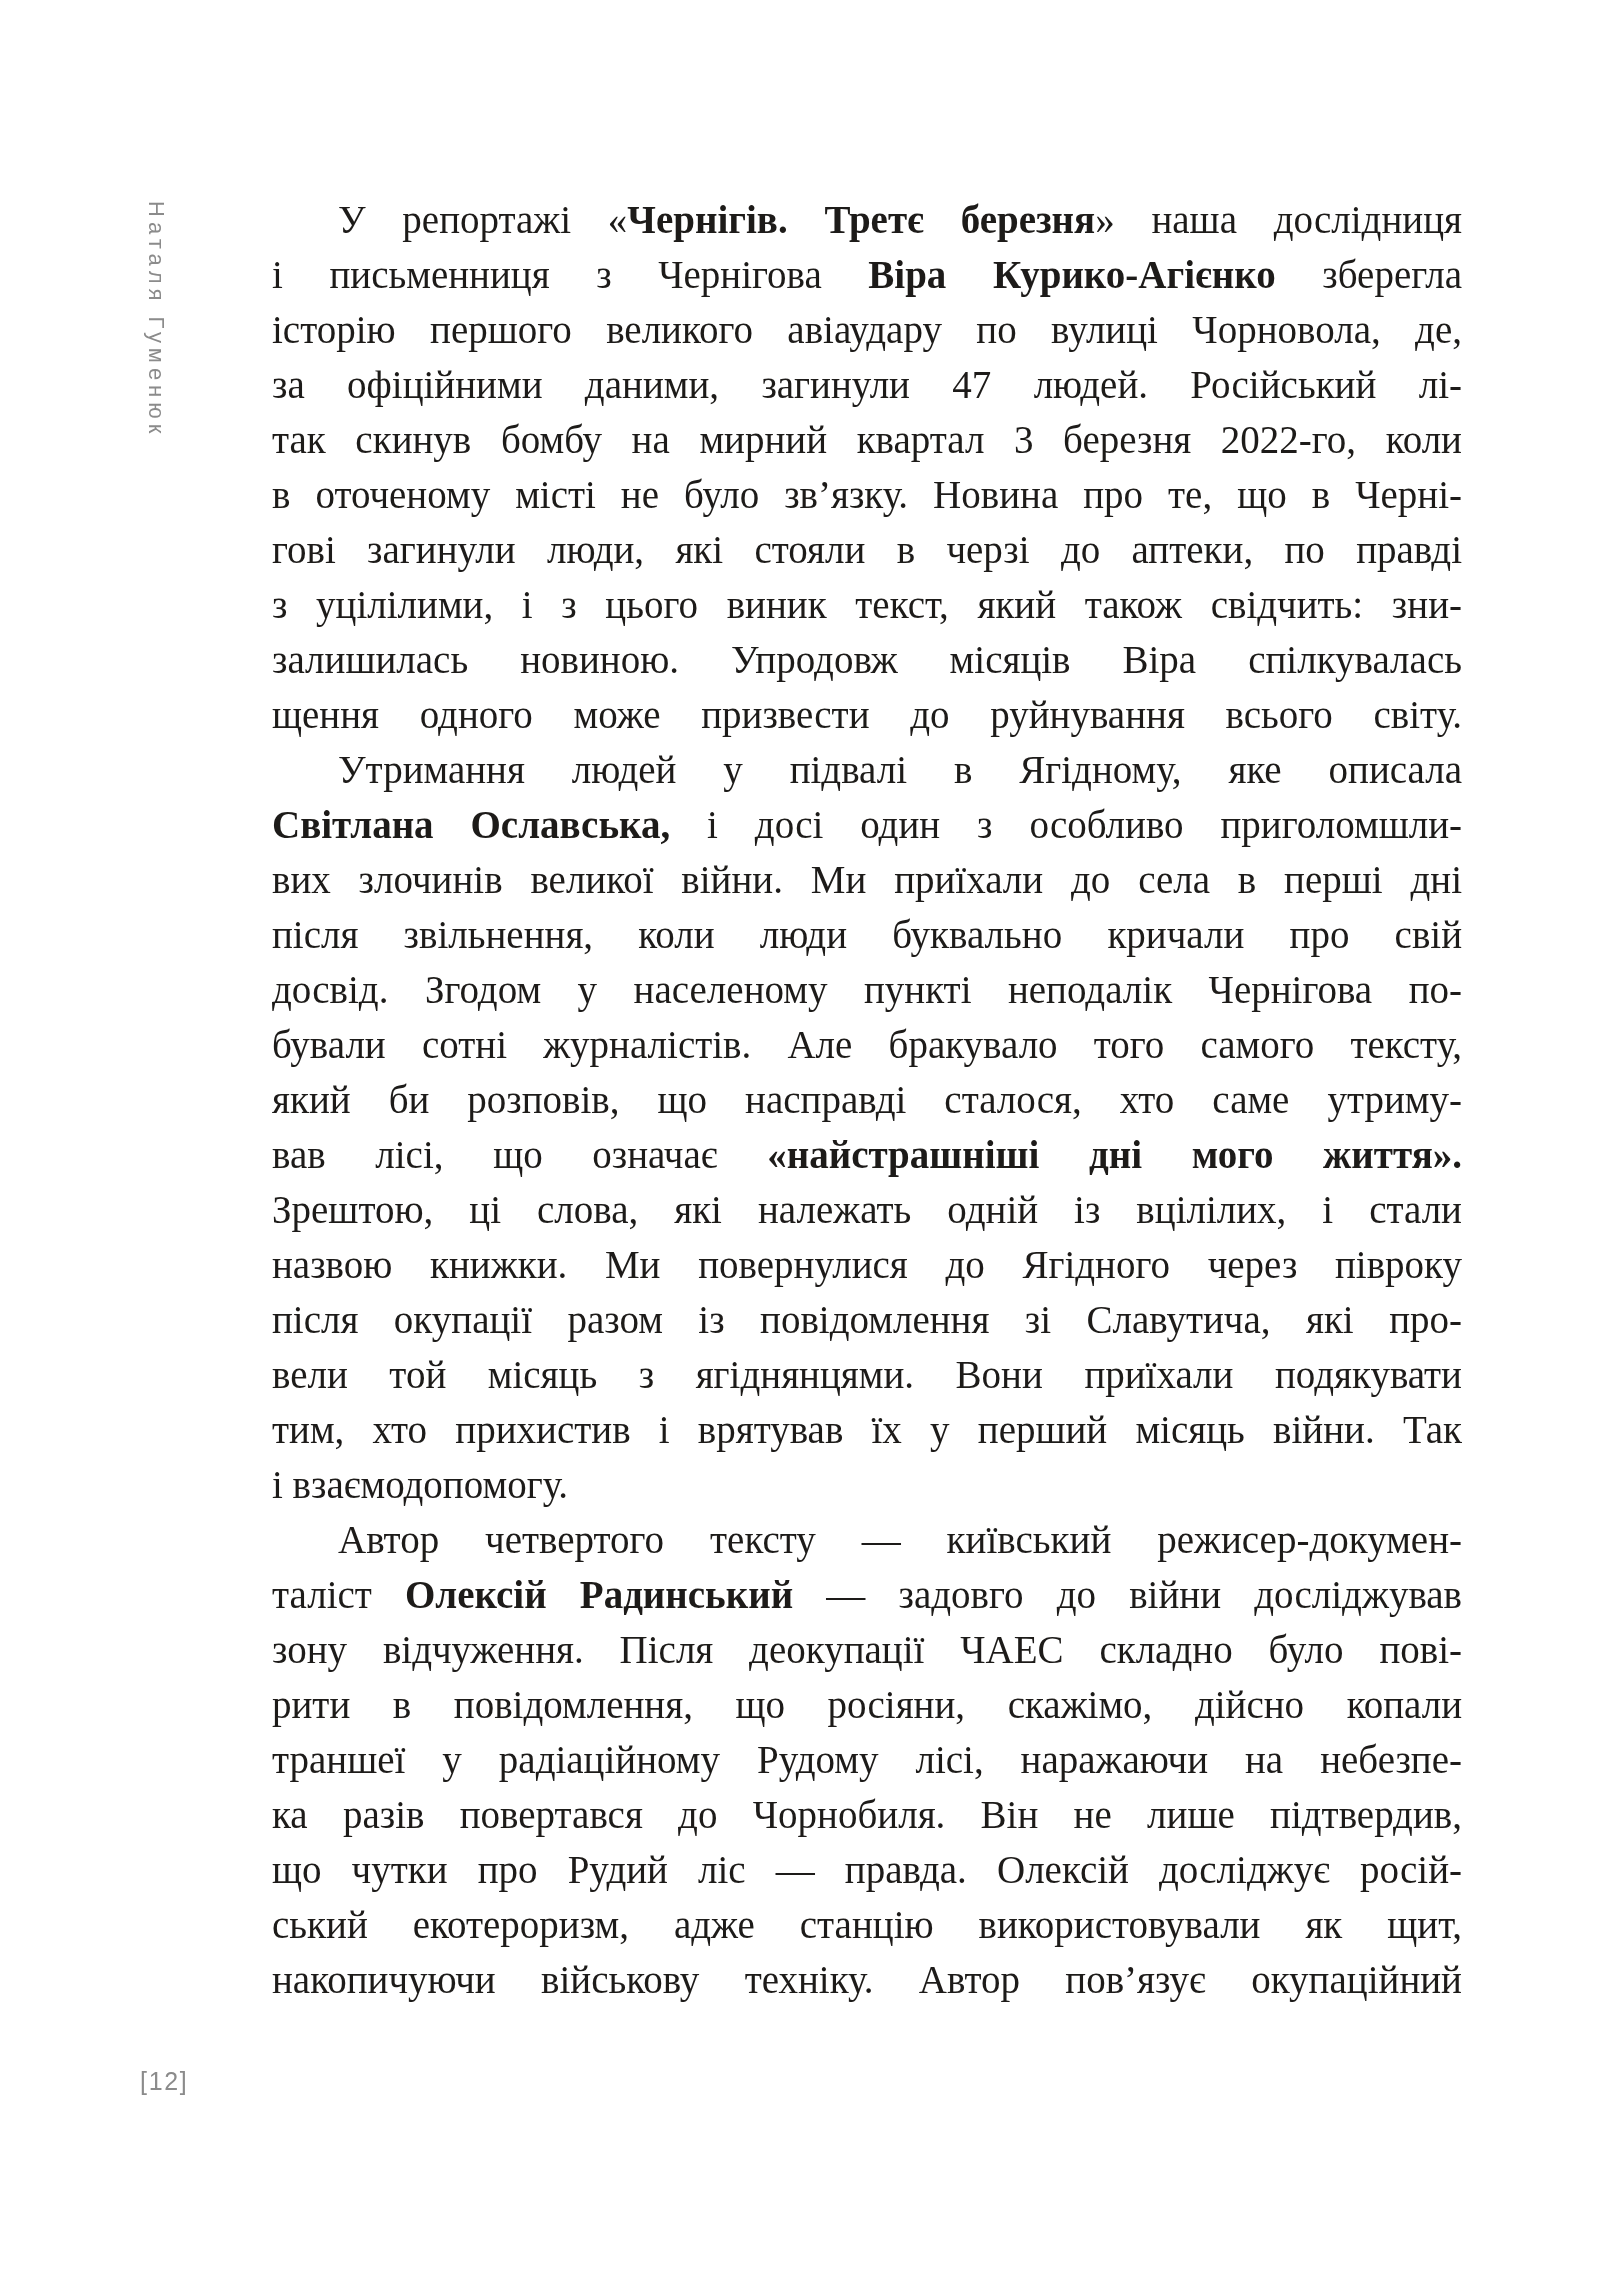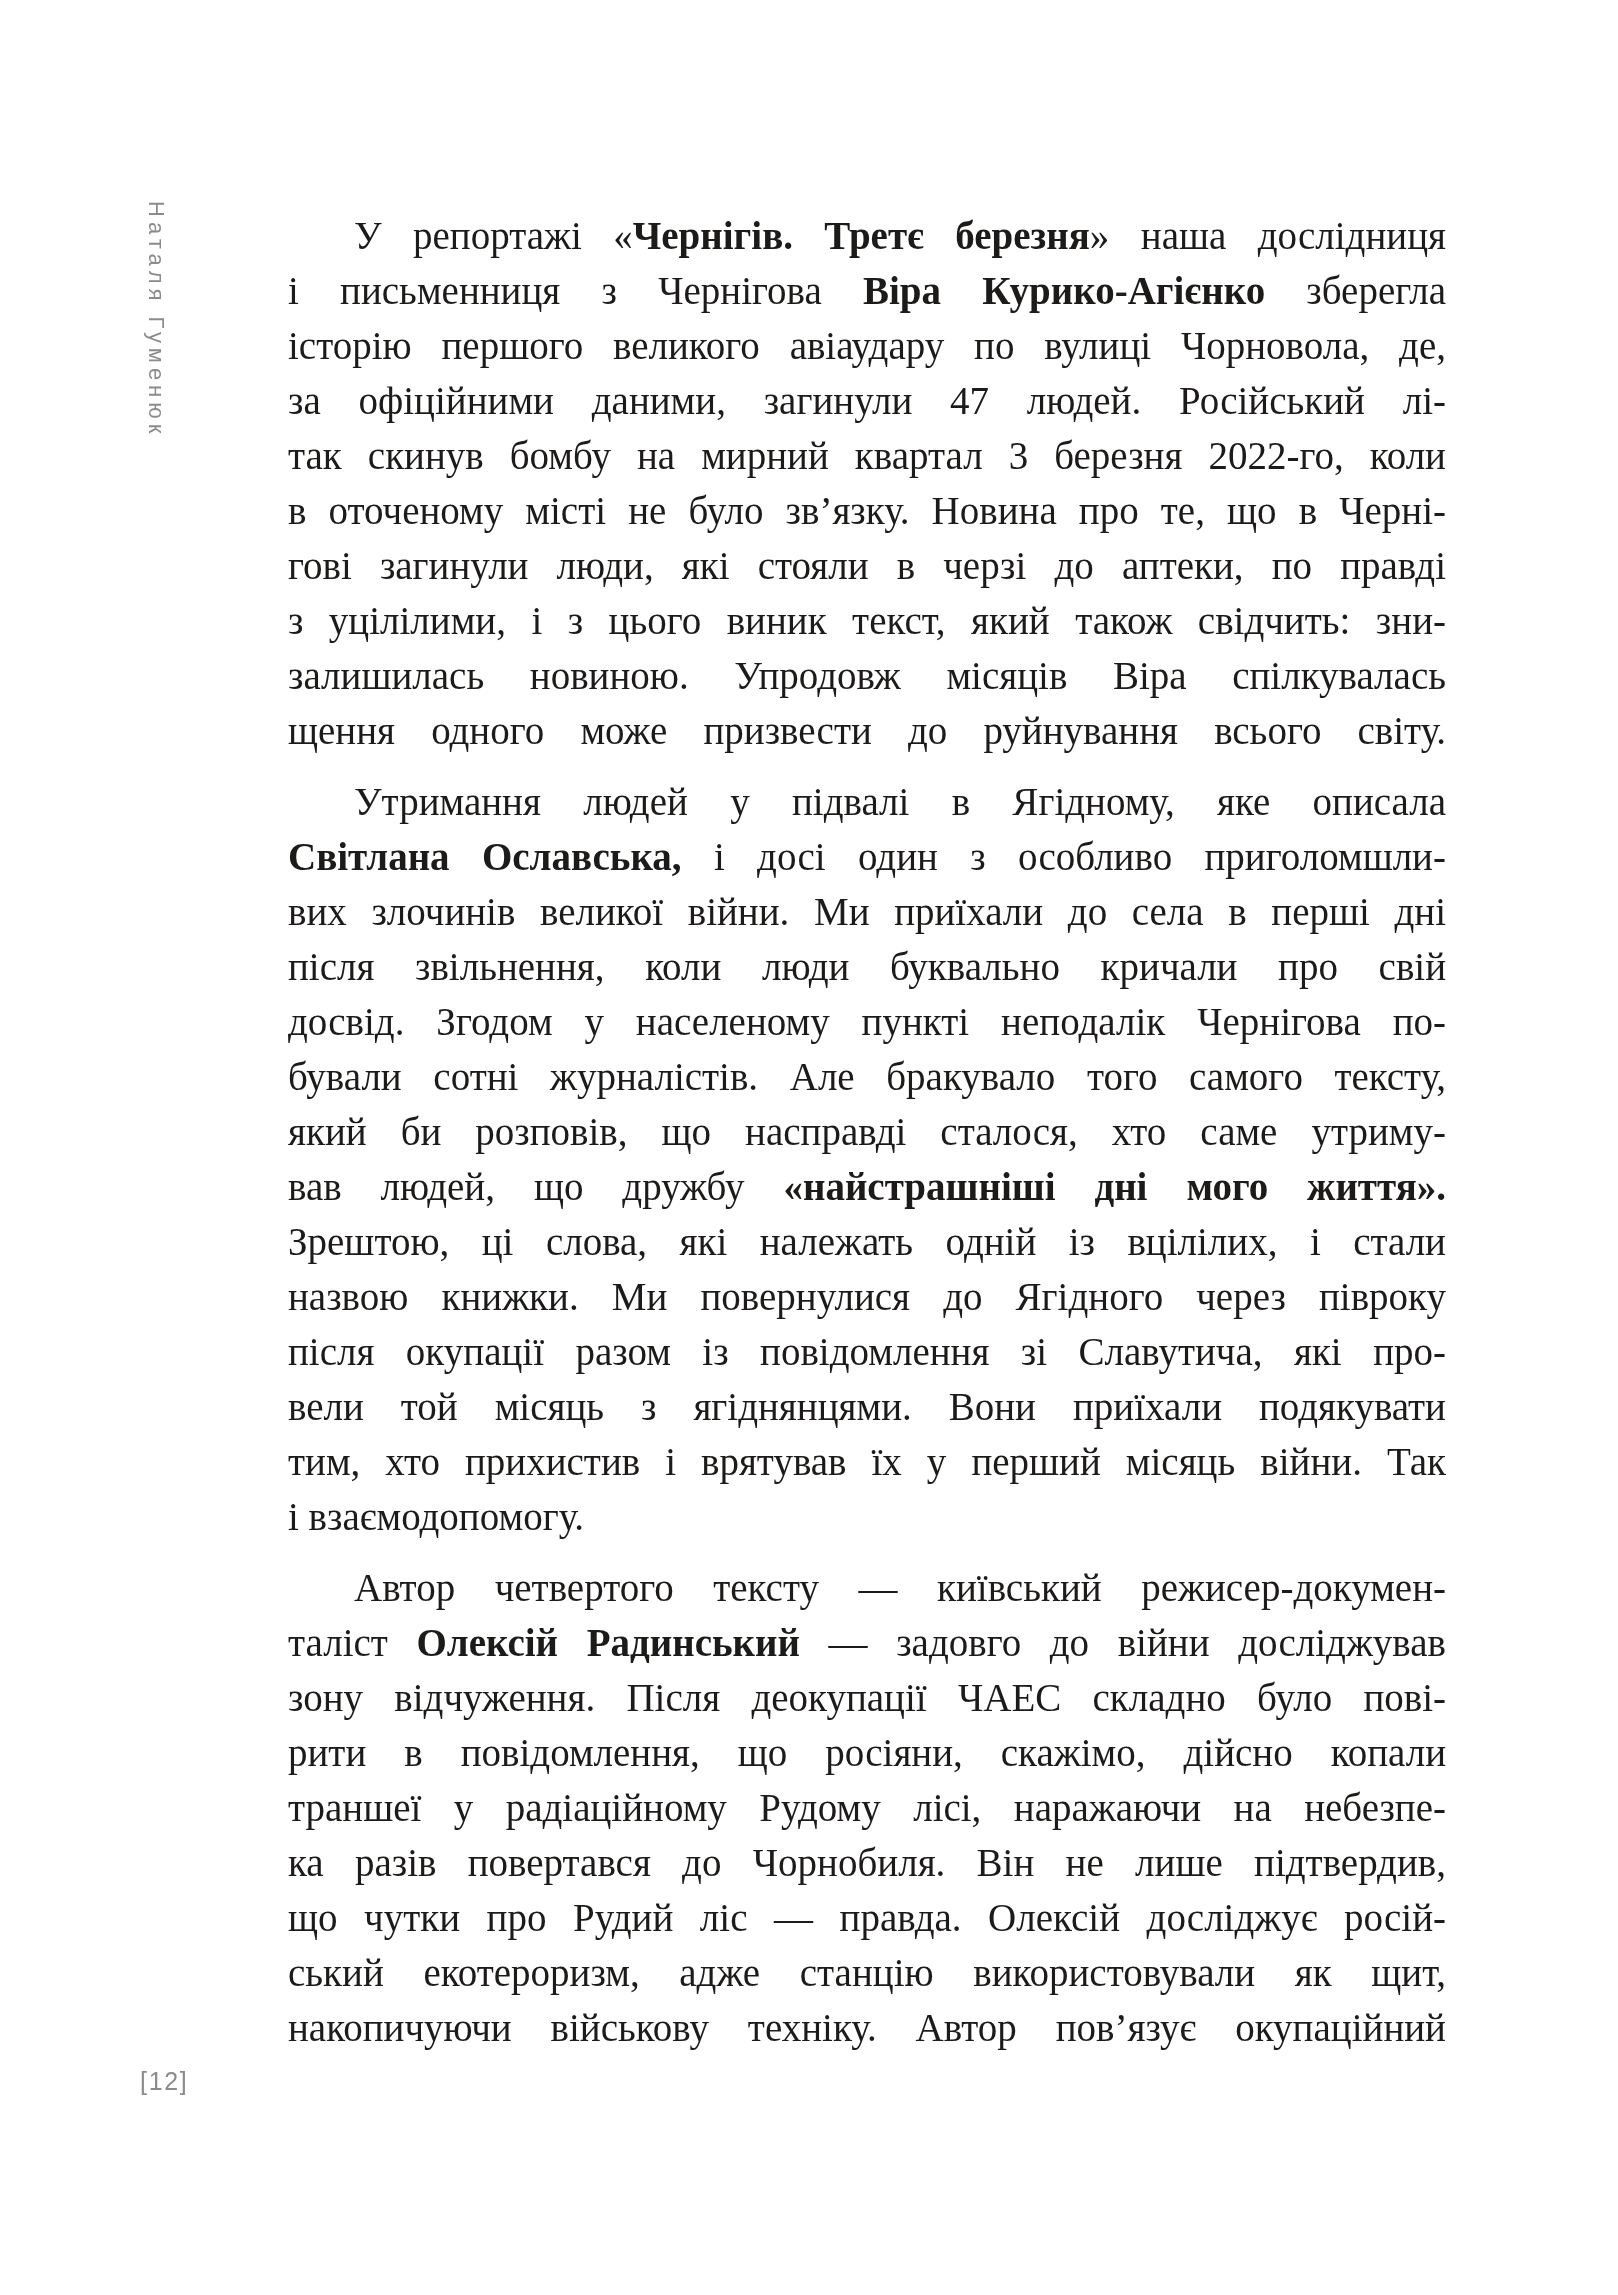--- a/index.html
+++ b/index.html
@@ -36,21 +36,21 @@
     letter-spacing: 1.7px;
     color: var(--muted-color, #8b8b8b);
   }
   .text-block {
     position: absolute;
     left: 272px;
     top: 192px;
     width: 1190px;
   }
   .paragraph {
-    margin: 16px;
+    margin: 0;
     padding: 0;
     font-family: Liberation Serif, serif;
   }
   .line {
     font-size: 39px;
     line-height: 55px;
     text-align: justify;
     text-align-last: justify;
     white-space: normal;
   }
@@ -86,21 +86,21 @@
         <div class="line"><span class="reg">щення одного може призвести до руйнування всього світу.</span></div>
       </div>
       <div class="paragraph">
         <div class="line indent"><span class="reg">Утримання людей у підвалі в Ягідному, яке описала</span></div>
         <div class="line"><span class="bold">Світлана Ославська,</span><span class="reg"> і досі один з особливо приголомшли-</span></div>
         <div class="line"><span class="reg">вих злочинів великої війни. Ми приїхали до села в перші дні</span></div>
         <div class="line"><span class="reg">після звільнення, коли люди буквально кричали про свій</span></div>
         <div class="line"><span class="reg">досвід. Згодом у населеному пункті неподалік Чернігова по-</span></div>
         <div class="line"><span class="reg">бували сотні журналістів. Але бракувало того самого тексту,</span></div>
         <div class="line"><span class="reg">який би розповів, що насправді сталося, хто саме утриму-</span></div>
-        <div class="line"><span class="reg">вав людей, що дружбу </span><span class="bold">«найстрашніші дні мого життя».</span></div>
+        <div class="line"><span class="reg">вав лісі, що означає </span><span class="bold">«найстрашніші дні мого життя».</span></div>
         <div class="line"><span class="reg">Зрештою, ці слова, які належать одній із вцілілих, і стали</span></div>
         <div class="line"><span class="reg">назвою книжки. Ми повернулися до Ягідного через півроку</span></div>
         <div class="line"><span class="reg">після окупації разом із повідомлення зі Славутича, які про-</span></div>
         <div class="line"><span class="reg">вели той місяць з ягіднянцями. Вони приїхали подякувати</span></div>
         <div class="line"><span class="reg">тим, хто прихистив і врятував їх у перший місяць війни. Так</span></div>
         <div class="line no-justify"><span class="reg">і взаємодопомогу.</span></div>
       </div>
       <div class="paragraph">
         <div class="line indent"><span class="reg">Автор четвертого тексту — київський режисер-докумен-</span></div>
         <div class="line"><span class="reg">таліст </span><span class="bold">Олексій Радинський</span><span class="reg"> — задовго до війни досліджував</span></div>

